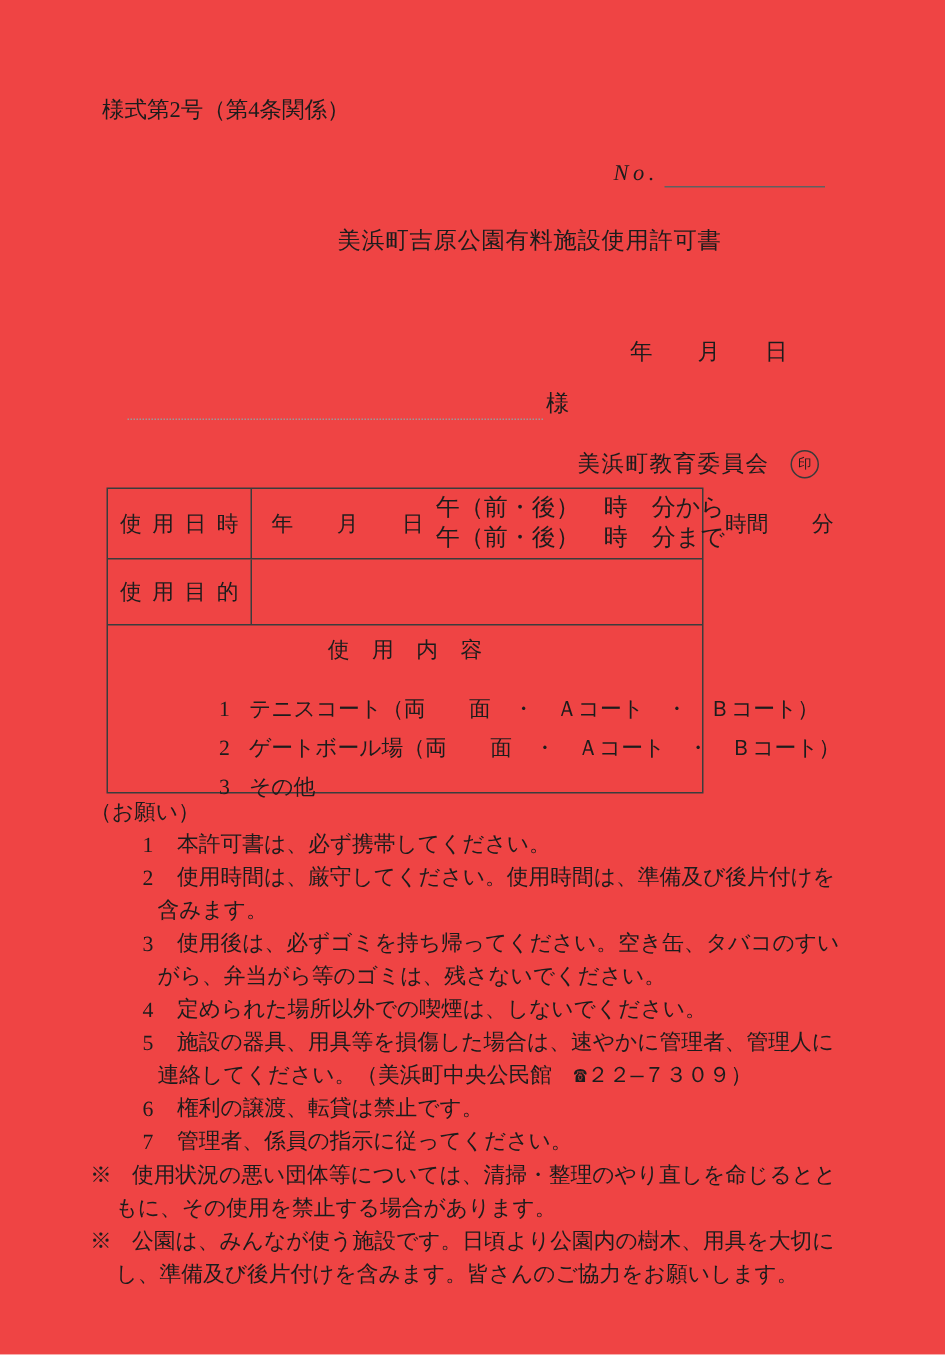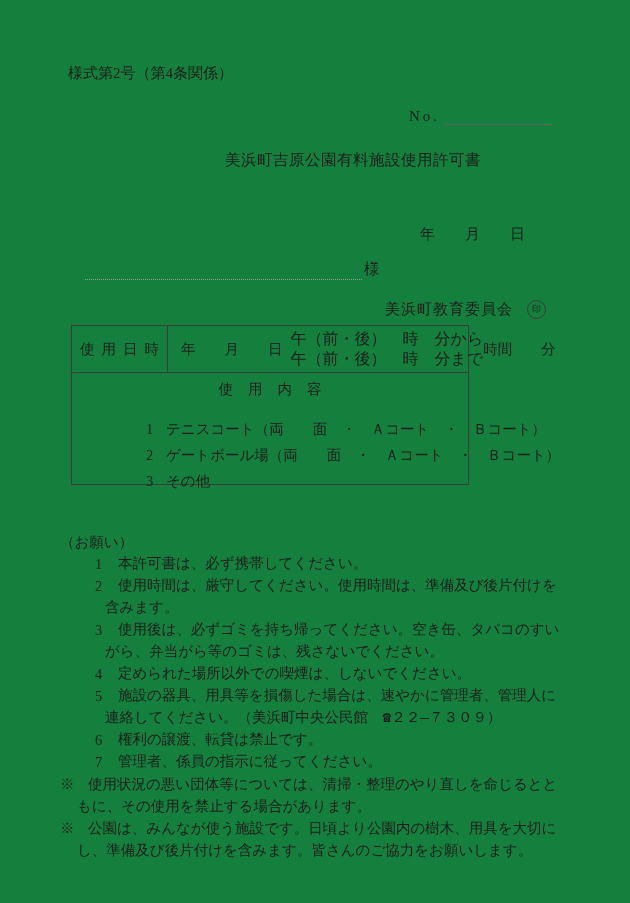--- a/index.html
+++ b/index.html
@@ -1,26 +1,26 @@
 <!DOCTYPE html>
 <html lang="ja"><head>
 <meta charset="utf-8">
 <style>
   html,body { margin:0; padding:0; background:#ffffff; }
   .page {
     position:relative;
     width:630px; height:903px;
-    background:#15803d;
+    background:#ef4444;
     font-family:"Liberation Serif","DejaVu Serif",serif;
     color:#1c1c1c;
     overflow:hidden;
   }
   
   .form-code { position:absolute; left:68px; top:64px; font-size:15px; }
-  .no-line   { position:absolute; left:409px; top:107px; font-size:15px; display:flex; align-items:flex-end; }
+  .no-line   { position:absolute; left:409px; top:107px; font-size:15px; display:flex; align-items:flex-end;font-style:italic; }
   .no-label  { letter-spacing:3px; }
   .no-underline { display:inline-block; width:107px; height:17px; border-bottom:1.5px solid #606060; margin-left:4px; }
   .doc-title { position:absolute; top:150px; left:0; width:100%; text-align:center; font-size:15.5px; letter-spacing:0.5px;padding-left:38px; }
   .intro     { position:absolute; left:90px; top:189px; font-size:15px; }
   .issue-date{ position:absolute; left:420px; top:225px; font-size:15px; }
   .addressee { position:absolute; left:85px; top:258px; display:flex; align-items:flex-end; font-size:15.5px; }
   .dotted-line { display:inline-block; width:277px; height:21px; border-bottom:1.5px dotted #9a9a9a; }
   .addressee-suffix { margin-left:2px; }
   .issuer-line { position:absolute; top:300px; right:84px; font-size:15px; display:flex; align-items:flex-start; }
   .issuer-name { letter-spacing:1px; }
@@ -87,20 +87,24 @@
       <div class="label-cell">使用日時</div>
       <div class="dt-cell">
         <span class="dt-date">年　　月　　日</span>
         <span class="dt-times">
           <span style="display:block">午（前・後）　時　分から</span>
           <span style="display:block">午（前・後）　時　分まで</span>
         </span>
         <span class="dt-duration">時間　　分</span>
       </div>
     </div>
+    <div class="t-row r2">
+      <div class="label-cell">使用目的</div>
+      <div class="purpose-cell"></div>
+    </div>
     <div class="t-row r3">
       <div class="r3-cell" style="width:100%">
         <div class="content-header">使用内容</div>
         <div class="content-list">
           <div class="content-item">
             <span class="ci-num">1</span><span class="ci-text">テニスコート（両　　面　・　Ａコート　・　Ｂコート）</span>
           </div>
           <div class="content-item">
             <span class="ci-num">2</span><span class="ci-text">ゲートボール場（両　　面　・　Ａコート　・　Ｂコート）</span>
           </div>

